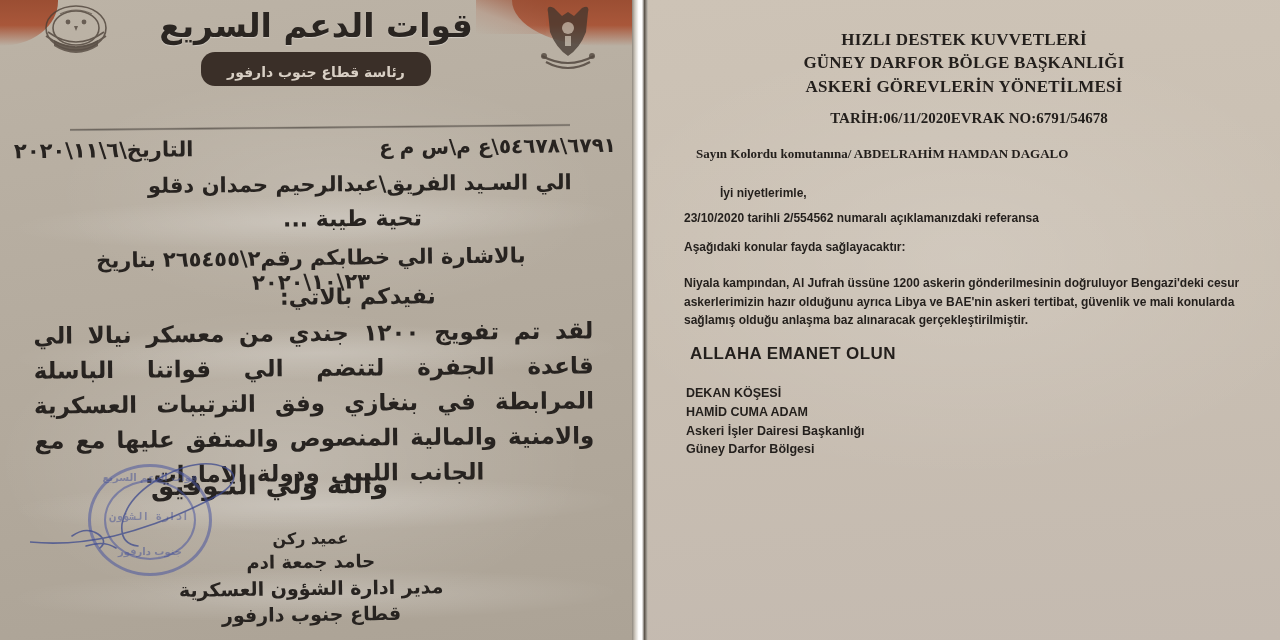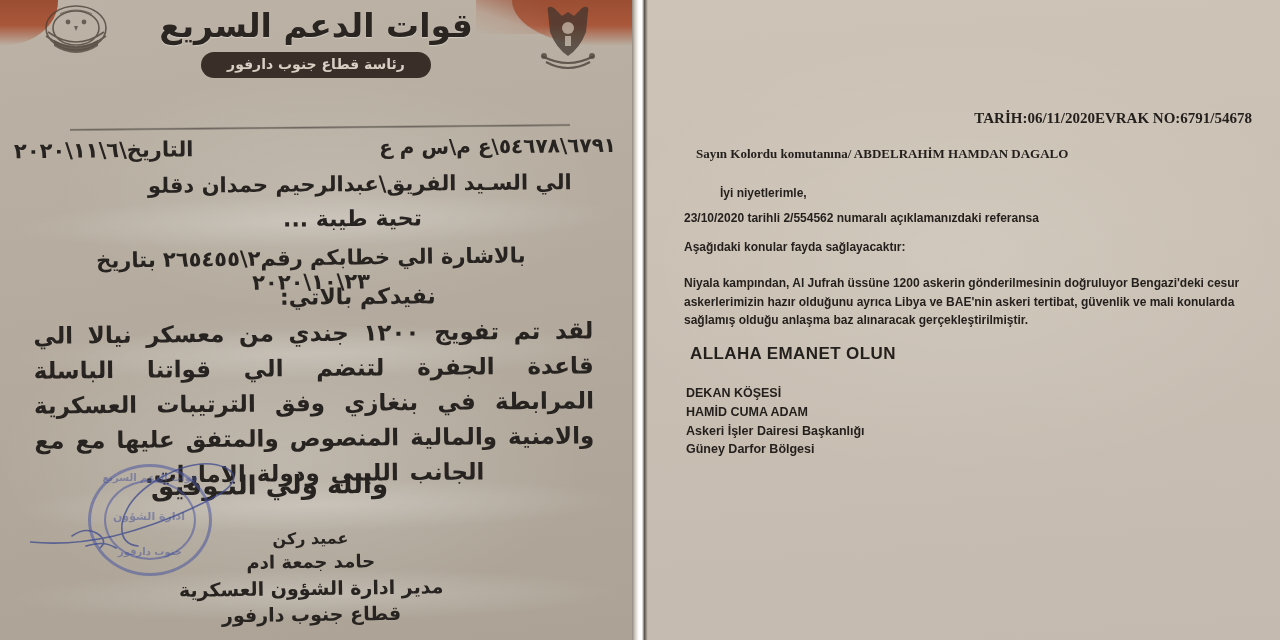--- a/index.html
+++ b/index.html
@@ -105,21 +105,21 @@
     left: 0; right: 0;
     text-align: center;
   }
   .ar-subbanner span {
     display: inline-block;
     background: #3a2f28;
     color: #d8cfc4;
     font-family: "DejaVu Sans", sans-serif;
     font-size: 14px;
     font-weight: 700;
-    padding: 4px 26px 6px;
+    padding: 12px 26px 6px;
     border-radius: 14px;
   }
   .ar-dept {
     position: absolute;
     top: 86px;
     left: 0; right: 0;
     text-align: center;
     font-family: "DejaVu Sans", sans-serif;
     font-size: 23px;
     font-weight: 700;
@@ -249,21 +249,21 @@
   .stamp .stamp-text {
     position: absolute;
     inset: 0;
     color: rgba(70,82,150,0.5);
     font-family: "DejaVu Sans", sans-serif;
     font-size: 10px;
     font-weight: 700;
     text-align: center;
   }
   .stamp .st-top    { position: absolute; top: 14px; left: 0; right: 14px; }
-  .stamp .st-mid    { position: absolute; top: 52px; left: 6px; right: 22px; font-size: 11px; }
+  .stamp .st-mid    { position: absolute; top: 52px; left: 6px; right: 22px; font-size: 11px; font-family: Liberation Mono, monospace; }
   .stamp .st-bottom { position: absolute; top: 88px; left: 0; right: 14px; }
   .sig-scrawl { position: absolute; left: 30px; top: 450px; width: 260px; height: 120px; pointer-events: none; }
 
   .panel-divider {
     width: 16px;
     height: 640px;
     background: linear-gradient(90deg, #8e877d 0%, #cdc7bd 18%, #ffffff 42%, #ffffff 62%, #5d564d 78%, #c9c3b9 100%);
   }
 
   
@@ -296,21 +296,21 @@
     font-weight: 700;
     line-height: 1.38;
     letter-spacing: 0.2px;
   }
   .tr-metarow {
     position: absolute;
     top: 110px;
     left: 38px;
     right: 28px;
     display: flex;
-    justify-content: flex-end;
+    justify-content: center;
     font-family: "Liberation Serif", serif;
     font-size: 15px;
     font-weight: 700;
   }
   .tr-recipient {
     position: absolute;
     top: 146px;
     left: 48px;
     right: 30px;
     font-family: Liberation Serif, serif;
@@ -461,20 +461,25 @@
     </div>
   </div>
 
   <div class="panel-divider"></div>
 
   <div class="panel-right">
     <div class="paper"></div>
 
     <div class="tr-doc">
 
+      <div class="tr-header">
+        <div>HIZLI DESTEK KUVVETLERİ</div>
+        <div>GÜNEY DARFOR BÖLGE BAŞKANLIĞI</div>
+        <div>ASKERİ GÖREVLERİN YÖNETİLMESİ</div>
+      </div>
 
       <div class="tr-metarow">
         <div>TARİH:06/11/2020</div>
         <div>EVRAK NO:6791/54678</div>
       </div>
 
       <div class="tr-recipient">Sayın Kolordu komutanına/ ABDELRAHİM HAMDAN DAGALO</div>
       <div class="tr-line l-regards">İyi niyetlerimle,</div>
       <div class="tr-line l-ref">23/10/2020 tarihli 2/554562 numaralı açıklamanızdaki referansa</div>
       <div class="tr-line l-intro">Aşağıdaki konular fayda sağlayacaktır:</div>

